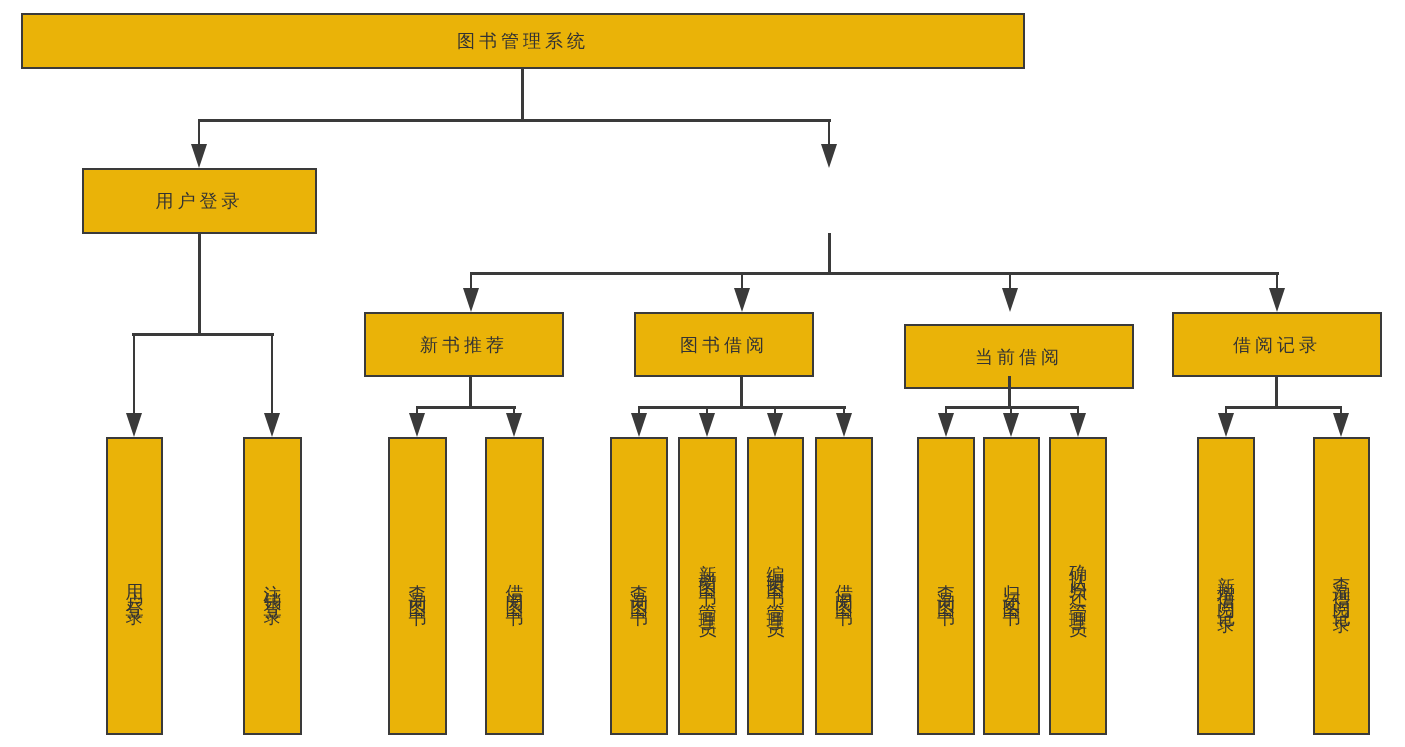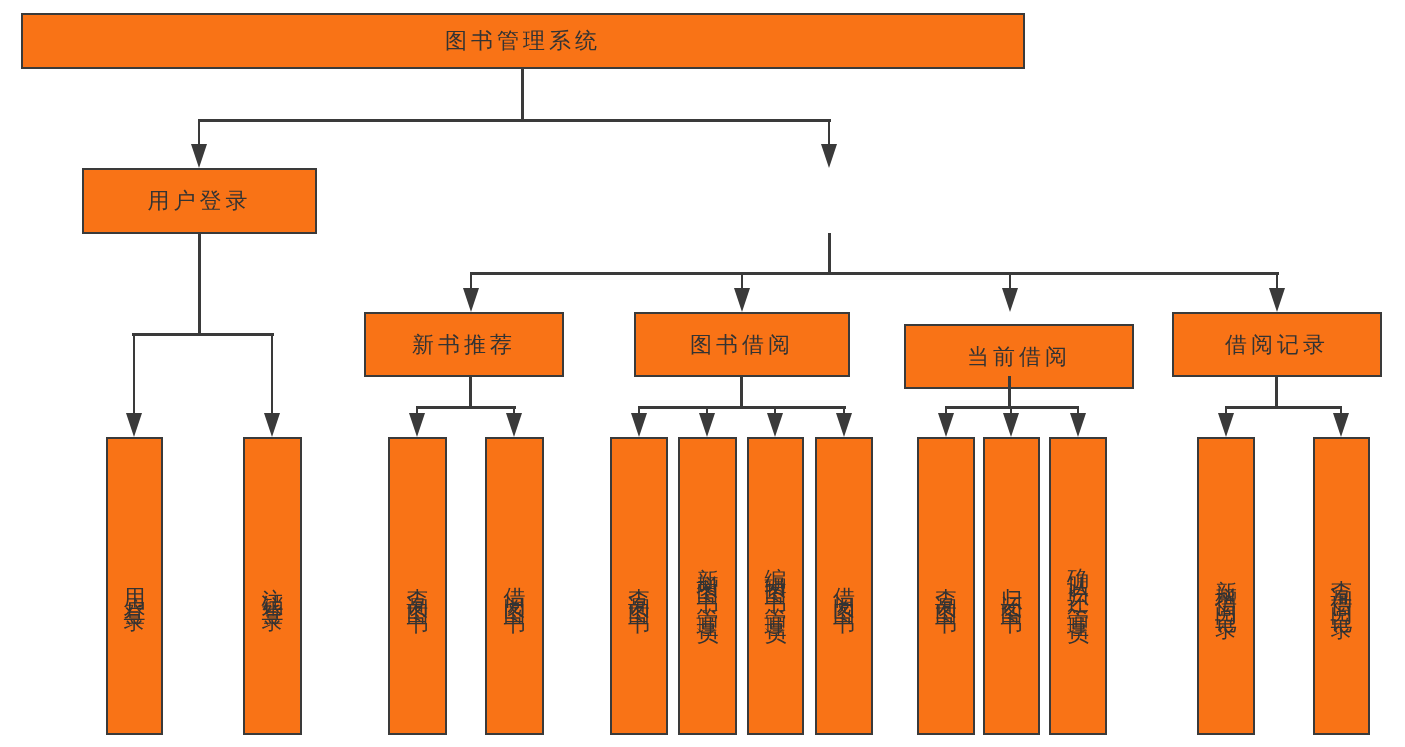--- a/index.html
+++ b/index.html
@@ -9,23 +9,23 @@
     position: relative; overflow: hidden;
     font-family: "Liberation Sans", "DejaVu Sans", sans-serif;
     color: #333333;
   }
   .canvas { position: absolute; inset: 0; }
 
   
   .box {
     position: absolute;
     border: 2.5px solid #3a3a3a;
-    background: #f97316;
+    background: #eab308;
     display: flex; align-items: center; justify-content: center;
-    font-size: 22px; letter-spacing: 4px;
+    font-size: 18px; letter-spacing: 4px;
     color: #333333;
     white-space: nowrap;
   }
   .vbox {
     writing-mode: vertical-rl;
     letter-spacing: 8px;
     line-height: 1;
     white-space: normal;
   }
 
@@ -75,21 +75,21 @@
   <div class="drop" style="left:264px;top:335px;height:102px"></div>
 
   <div class="vl" style="left:828px;top:233px;height:41px"></div>
   <div class="hl" style="left:470px;top:272px;width:809px"></div>
   <div class="drop" style="left:463px;top:273px;height:39px"></div>
   <div class="drop" style="left:734px;top:273px;height:39px"></div>
   <div class="drop" style="left:1002px;top:273px;height:39px"></div>
   <div class="drop" style="left:1269px;top:273px;height:39px"></div>
 
   <div class="box" style="left:364px;top:312px;width:200px;height:65px">新书推荐</div>
-  <div class="box" style="left:634px;top:312px;width:216px;height:65px">图书借阅</div>
+  <div class="box" style="left:634px;top:312px;width:180px;height:65px">图书借阅</div>
   <div class="box" style="left:904px;top:324px;width:230px;height:65px">当前借阅</div>
   <div class="box" style="left:1172px;top:312px;width:210px;height:65px">借阅记录</div>
 
   <div class="vl" style="left:469px;top:376px;height:32px"></div>
   <div class="hl" style="left:416px;top:406px;width:100px"></div>
   <div class="drop" style="left:409px;top:407px;height:30px"></div>
   <div class="drop" style="left:506px;top:407px;height:30px"></div>
 
   <div class="vl" style="left:740px;top:376px;height:32px"></div>
   <div class="hl" style="left:638px;top:406px;width:208px"></div>

